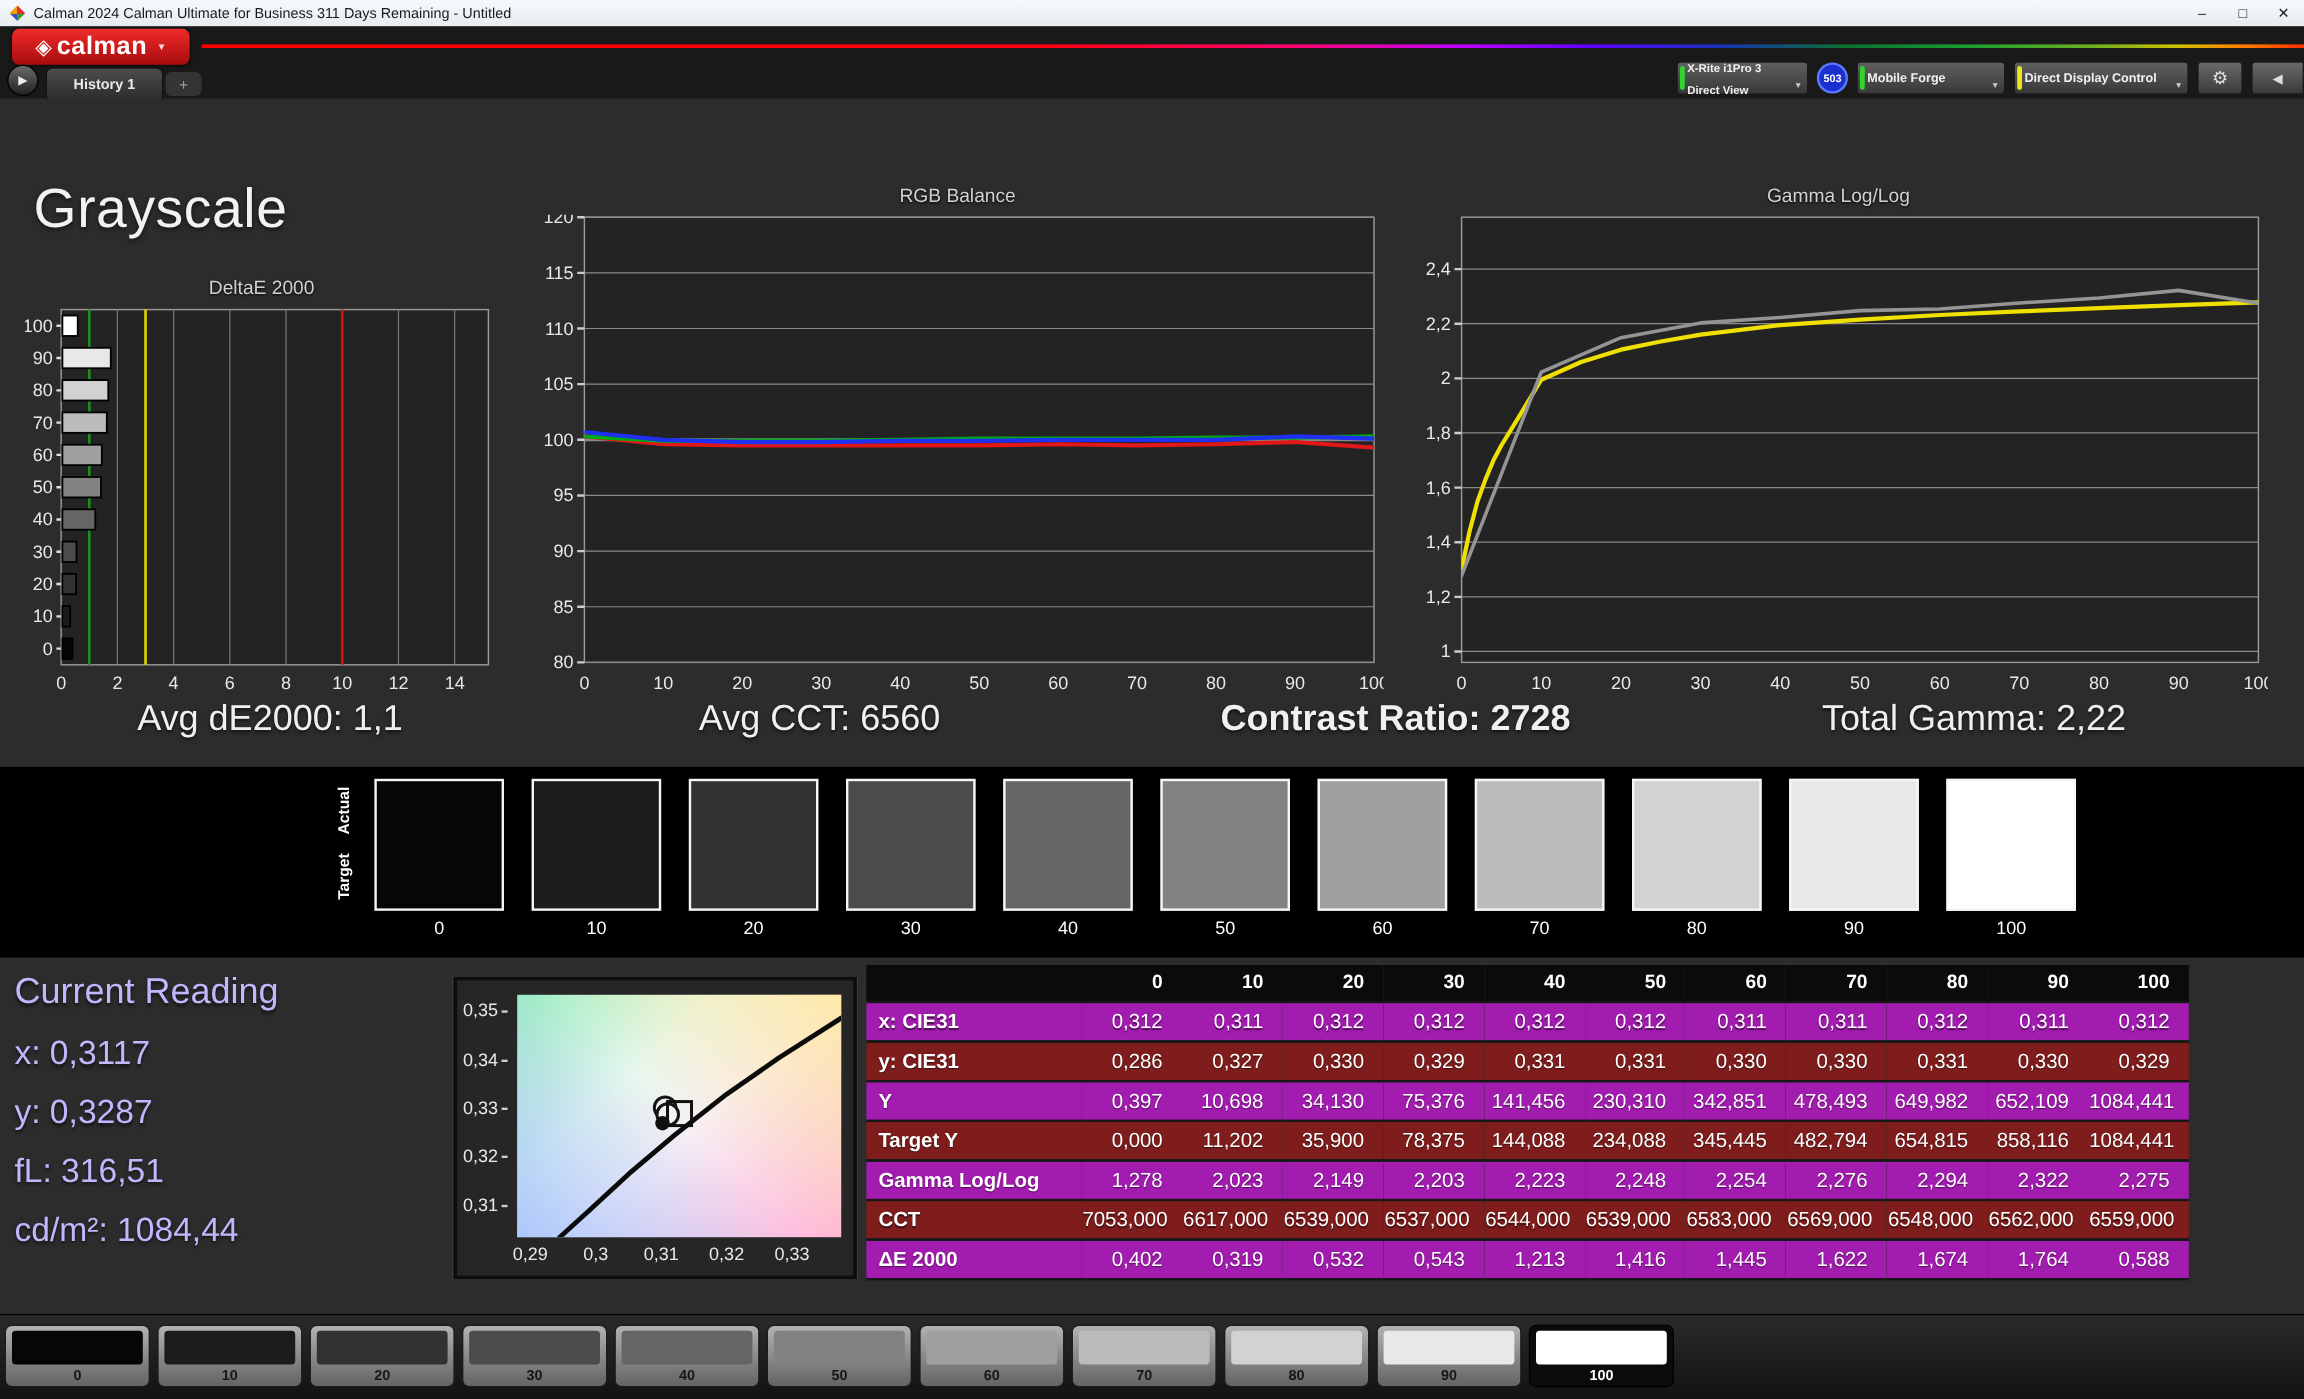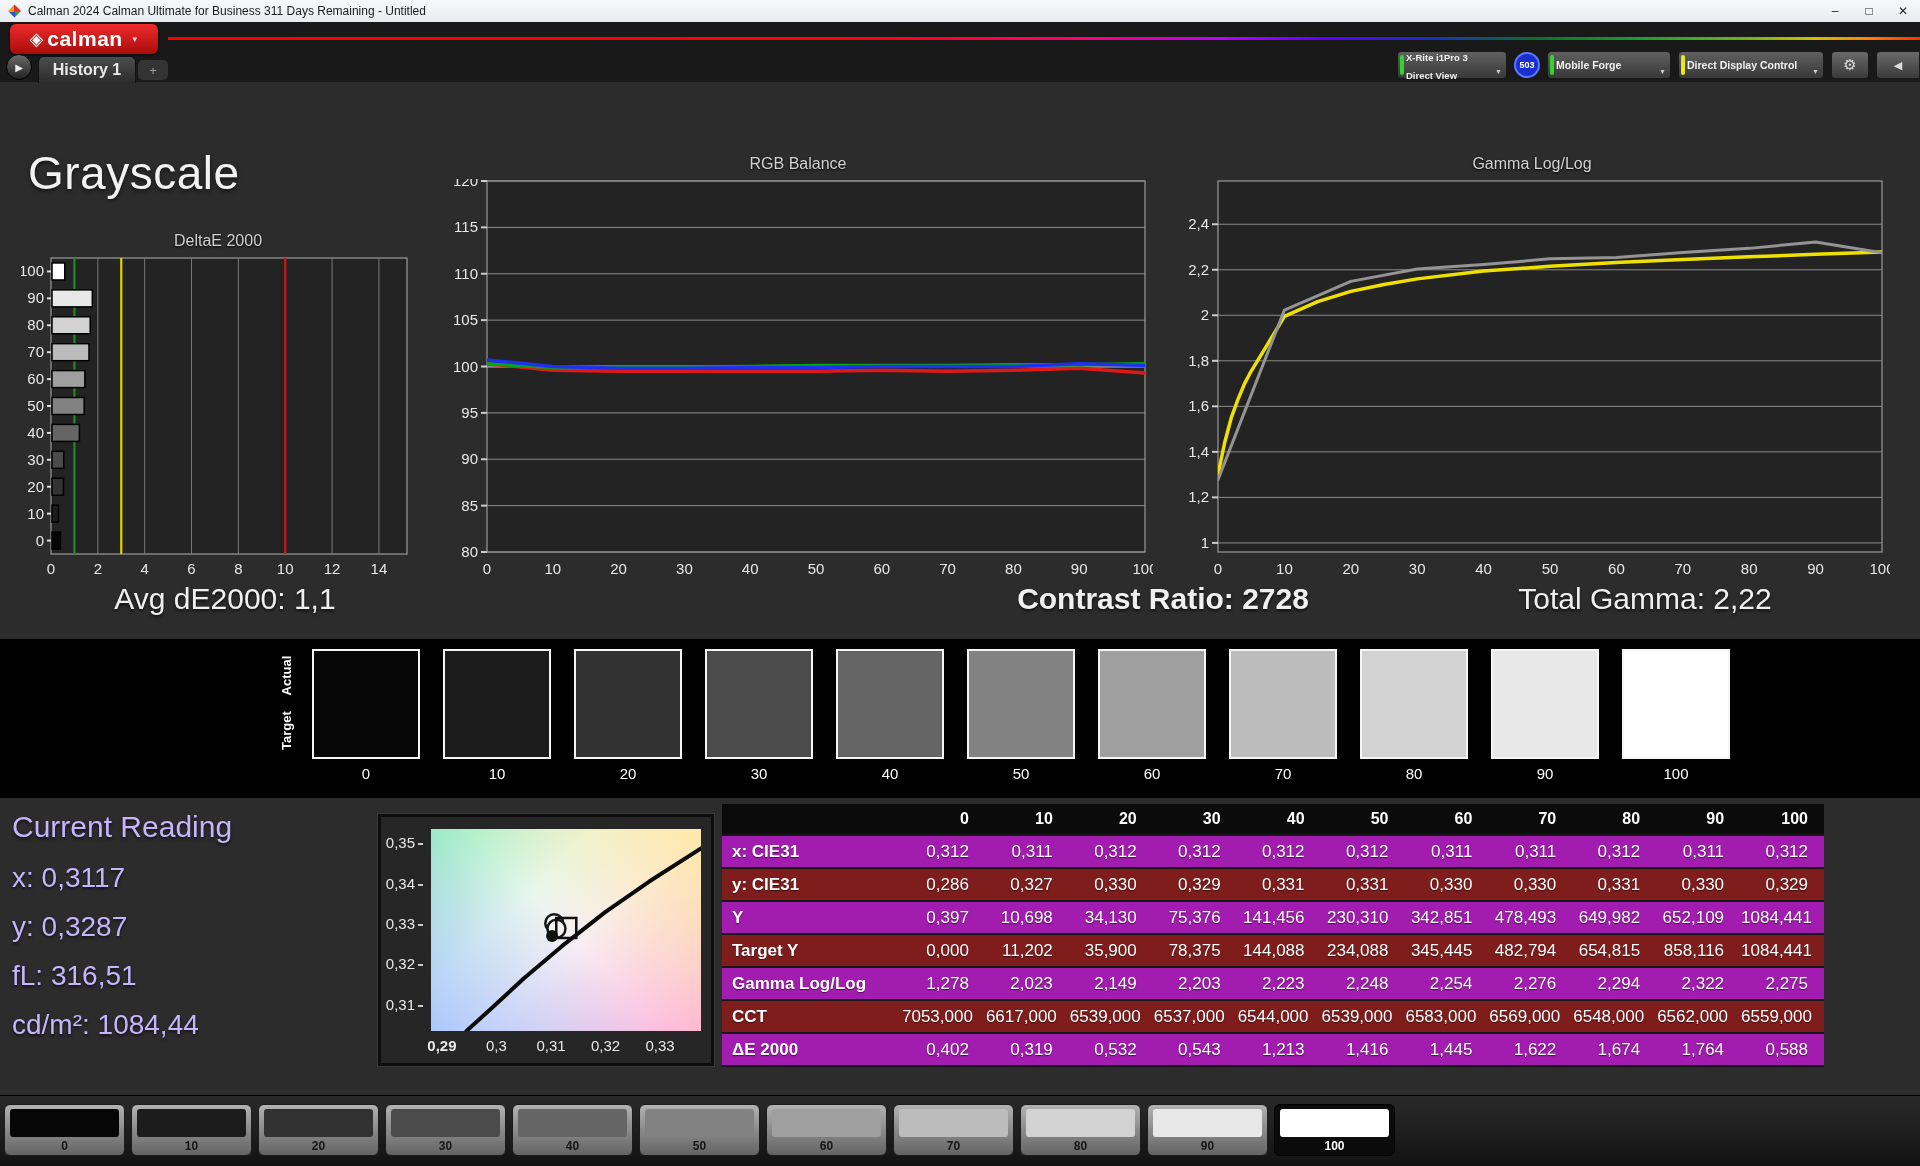--- a/index.html
+++ b/index.html
@@ -24,21 +24,21 @@
             color:#fff;box-shadow:0 1px 3px rgba(0,0,0,.7);}
   .logo-glyph{font-size:18px;margin-right:4px;}
   .logo-text{font-size:21px;font-weight:bold;letter-spacing:.5px;}
   .logo-caret{font-size:8px;margin-left:8px;color:#ffd7d7;}
   .rainbow{position:absolute;left:168px;right:0;top:15px;height:3px;
            background:linear-gradient(to right,#ff0000 0%,#ff0010 40%,#ff0070 52%,#c000ff 60%,#6000ff 66%,#1830c0 72%,#0a7030 78%,#18a030 84%,#70b020 90%,#d0c000 94%,#ff8000 97%,#ff3000 100%);}
   .nav-circle{position:absolute;left:6px;top:32px;width:24px;height:24px;border-radius:50%;
               background:linear-gradient(#6a6a6a,#222);color:#eee;font-size:10px;
               display:flex;align-items:center;justify-content:center;border:1px solid #000;}
   .tab-history{position:absolute;left:38px;top:34px;width:96px;height:26px;border-radius:6px 6px 0 0;
-               background:linear-gradient(#4c4c4c,#2c2c2c);color:#e8e8e8;font-size:16px;font-weight:bold;
+               background:linear-gradient(#4c4c4c,#2c2c2c);color:#e8e8e8;font-size:12px;font-weight:bold;
                display:flex;align-items:center;justify-content:center;border:1px solid #111;border-bottom:none;}
   .tab-add{position:absolute;left:138px;top:38px;width:30px;height:20px;border-radius:5px;
            background:#343434;color:#9a9a9a;font-size:13px;display:flex;align-items:center;justify-content:center;}
   .toolbar-right{position:absolute;right:0;top:30px;height:26px;display:flex;align-items:center;gap:7px;padding-right:0;}
   .dd{position:relative;height:26px;border-radius:4px;background:linear-gradient(#606060,#383838);
       border:1px solid #1a1a1a;color:#f0f0f0;display:flex;align-items:center;padding:0 14px 0 8px;}
   .dd .accent{position:absolute;left:2px;top:3px;bottom:3px;width:4px;border-radius:2px;}
   .dd .cap{font-size:9.5px;line-height:10px;font-weight:bold;white-space:nowrap;}
   .dd .cap.single{font-size:10.5px;}
   .dd .caret{position:absolute;right:4px;bottom:3px;font-size:7px;color:#ccc;}
@@ -322,20 +322,21 @@
           <text x="708" y="395" text-anchor="middle" font-size="15" fill="#e8e8e8">100</text>
           <clipPath id="clip2">
             <rect x="44" y="2" width="664" height="371"></rect>
           </clipPath>
           <polyline points="44,295.6134969325153 50.64,263.7484662576687 57.28,238.7116564417178 63.92,220.50306748466258 70.56,204.57055214723925 77.2,192.05214723926383 90.48,170.4294478527607 110.4,137.4263803680981 143.6,122.63190184049076 176.8,112.38957055214722 210,105.56134969325156 243.2,99.87116564417173 309.6,91.90490797546013 376,87.35276073619632 442.4,83.48343558282201 508.79999999999995,80.52453987730055 575.2,77.79325153374228 641.6,75.28957055214725 708,73.01349693251531" fill="none" stroke="#f0e000" stroke-width="3.5" stroke-linejoin="round" stroke-linecap="round" clip-path="url(#clip2)"></polyline>
           <polyline points="44,300.6208588957055 110.4,131.05337423312878 176.8,102.37484662576685 243.2,90.0840490797546 309.6,85.5319018404908 376,79.84171779141096 442.4,78.47607361963188 508.79999999999995,73.46871165644174 575.2,69.37177914110426 641.6,62.998773006134925 708,73.69631901840489" fill="none" stroke="#949494" stroke-width="3" stroke-linejoin="round" stroke-linecap="round" clip-path="url(#clip2)"></polyline>
         </svg></div>
   </div>
 
   <div class="summary-item" style="left:5px;">Avg dE2000: 1,1</div>
+  <div class="summary-item" style="left:463px;">Avg CCT: 6560</div>
   <div class="summary-item" style="left:943px;font-weight:bold;">Contrast Ratio: 2728</div>
   <div class="summary-item" style="left:1425px;">Total Gamma: 2,22</div>
 
   <div class="strip">
     <div class="strip-rot actual">Actual</div>
     <div class="strip-rot target">Target</div>
   <div class="strip-swatch" style="left: 312px; background: rgb(6, 6, 6);"></div>
       <div class="strip-num" style="left: 312px;">0</div>
       <div class="strip-swatch" style="left: 443px; background: rgb(28, 28, 28);"></div>
       <div class="strip-num" style="left: 443px;">10</div>
@@ -374,21 +375,21 @@
           <circle cx="123.27272727272721" cy="94.13199999999998" r="9" fill="#f2f2f2" stroke="#161616" stroke-width="2.5"></circle>
           <circle cx="125.45454545454545" cy="99.78800000000003" r="9" fill="#f2f2f2" stroke="#161616" stroke-width="2.5"></circle>
           <circle cx="121.09090909090897" cy="107.05999999999989" r="6" fill="#101010"></circle>
           <rect x="125.2727272727274" y="88.97999999999989" width="20" height="20" fill="none" stroke="#101010" stroke-width="2.5"></rect>
         </svg></div>
   <div class="cie-ylab" style="top: 17.14px;">0,35</div>
       <div class="cie-ylab" style="top: 57.54px;">0,34</div>
       <div class="cie-ylab" style="top: 97.94px;">0,33</div>
       <div class="cie-ylab" style="top: 138.34px;">0,32</div>
       <div class="cie-ylab" style="top: 178.74px;">0,31</div>
-      <div class="cie-xlab" style="left: 38.9091px; font-weight: bold;">0,29</div>
+      <div class="cie-xlab" style="left: 38.9091px;">0,29</div>
       <div class="cie-xlab" style="left: 93.4545px;">0,3</div>
       <div class="cie-xlab" style="left: 148px;">0,31</div>
       <div class="cie-xlab" style="left: 202.545px;">0,32</div>
       <div class="cie-xlab" style="left: 257.091px;">0,33</div>
     </div>
 
   <div class="table-wrap">
       <table class="rtable">
         <thead>
           <tr>

